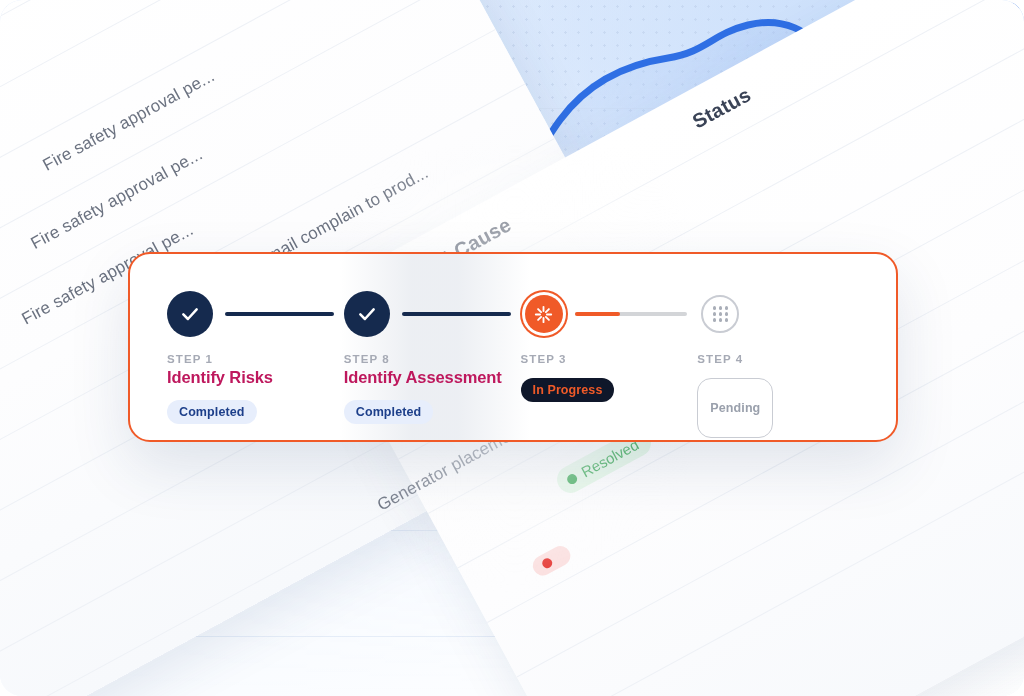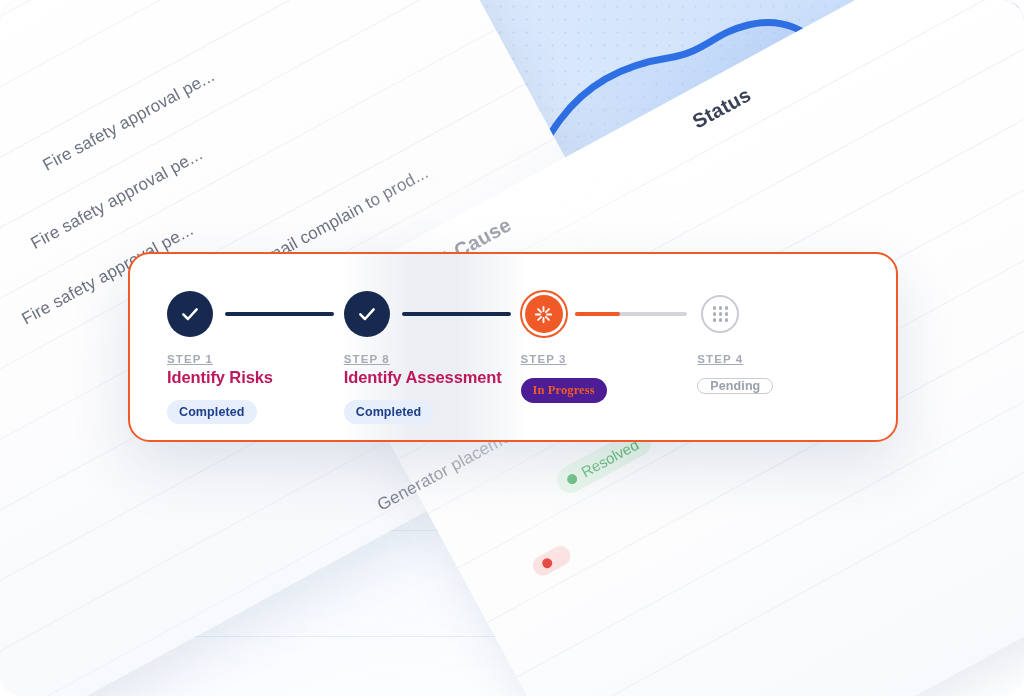--- a/index.html
+++ b/index.html
@@ -128,34 +128,34 @@
     background:#152a4e;
   }
   .connector.split{background:#d3d5d8;}
   .connector.split span{
     position:absolute;left:0;top:0;bottom:0;width:40%;
     background:#f05a28;border-radius:3px;display:block;
   }
 
   .step-num{
     margin-top:15px;
-    font-size:11.5px;letter-spacing:1.1px;font-weight:700;color:#a6aab5;text-decoration:underline;
+    font-size:11.5px;letter-spacing:1.1px;font-weight:700;color:#a6aab5;
   }
   .step-title{
     margin-top:3px;
     font-size:16.5px;font-weight:700;color:#be185d;letter-spacing:-.1px;
   }
   .badge{
     display:inline-block;margin-top:13px;
     padding:5px 12px;border-radius:14px;
     font-size:12.5px;font-weight:700;letter-spacing:.1px;
   }
   .badge.completed{background:#e7eefc;color:#1d3f8a;}
-  .badge.progress{background:#4c1d95;color:#f05a28;font-family:Liberation Serif, serif;}
-  .badge.pending{background:transparent;color:#9aa0ac;border:1.4px solid #c9ccd3;padding:0 12px;}
+  .badge.progress{background:#0f172a;color:#f05a28;}
+  .badge.pending{background:transparent;color:#9aa0ac;border:1.4px solid #c9ccd3;padding:22px 12px;}
 </style>
 </head>
 <body>
 
 <div class="screen">
 
   <div class="bg-gradient"></div>
   <div class="bg-grid-lines">
     <i style="top:108px"></i>
       <i style="top:212px"></i>

